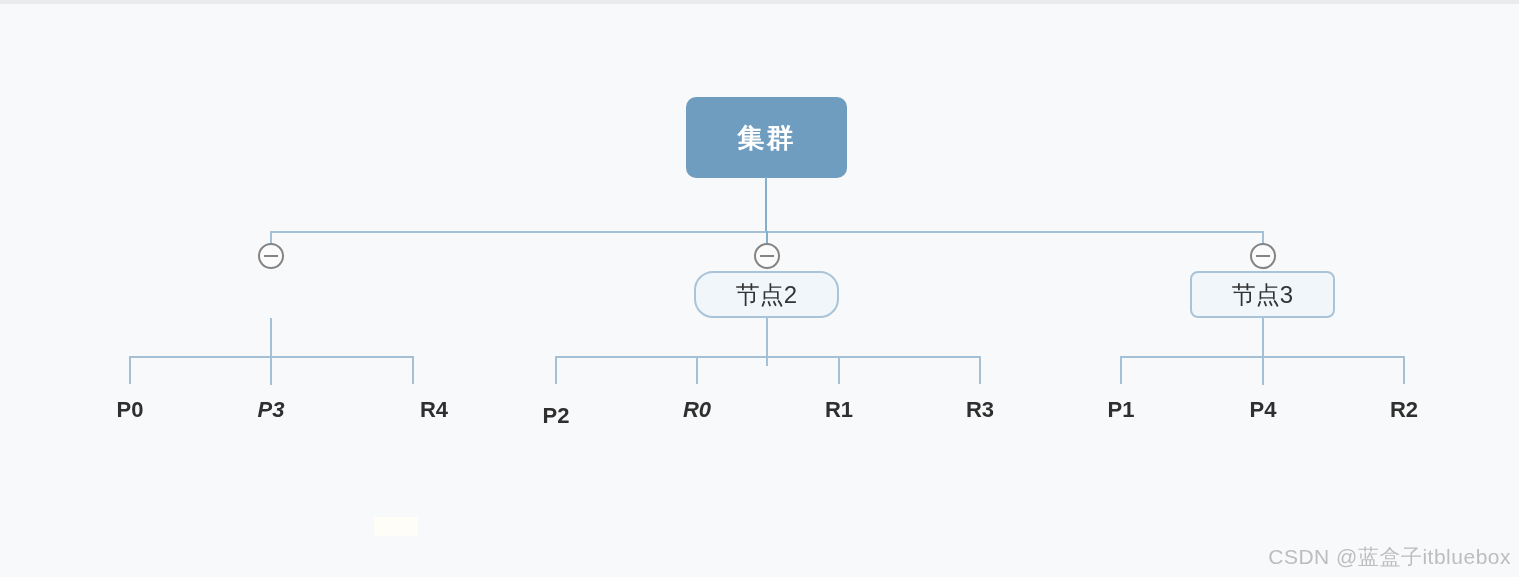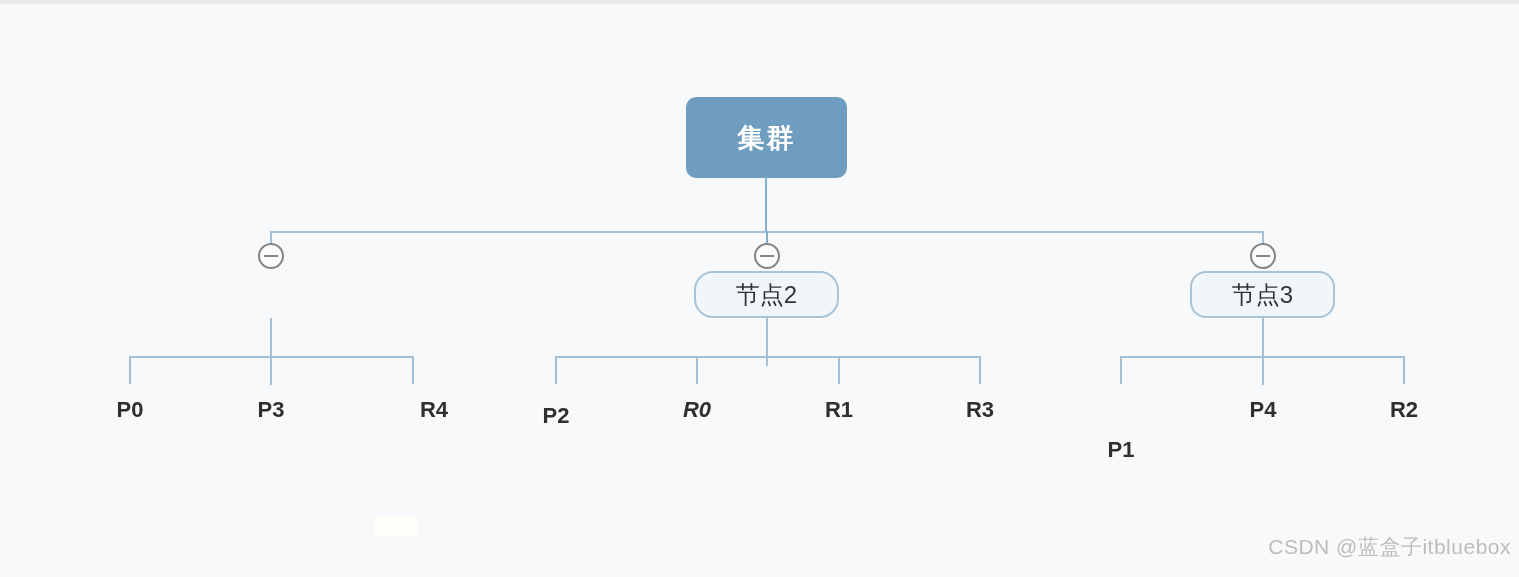--- a/index.html
+++ b/index.html
@@ -97,21 +97,21 @@
   }
   .faint-artifact {
     position: absolute;
     left: 374px; top: 517px;
     width: 44px; height: 19px;
     background: #fffdf8;
     border-radius: 2px;
   }
   .watermark {
     position: absolute;
-    right: 8px; bottom: 16px;
+    right: 8px; bottom: 6px;
     font-size: 21px;
     color: var(--watermark-text, #bdbdbd);
     letter-spacing: 0.5px;
     margin-left: 19px;
   }
 </style>
 </head>
 <body>
 
 <div class="canvas">
@@ -135,21 +135,21 @@
   <div class="collapse-icon" style="left:754px;">
     <span class="minus-bar"></span>
   </div>
   <div class="collapse-icon" style="left:1250px;">
     <span class="minus-bar"></span>
   </div>
 
   <div class="tree-node" style="left:694px;border-radius:19px;">
     <span>节点2</span>
   </div>
-  <div class="tree-node" style="left:1190px;border-radius:16px;">
+  <div class="tree-node" style="left:1190px;">
     <span>节点3</span>
   </div>
 
   <div class="vline" style="left:270px; top:318px; height:67px;"></div>
   <div class="hline" style="left:129px; top:356px; width:285px;"></div>
   <div class="vline" style="left:129px; top:356px; height:28px;"></div>
   <div class="vline" style="left:412px; top:356px; height:28px;"></div>
 
   <div class="vline" style="left:766px; top:318px; height:48px;"></div>
   <div class="hline" style="left:555px; top:356px; width:426px;"></div>
@@ -157,28 +157,28 @@
   <div class="vline" style="left:696px; top:356px; height:28px;"></div>
   <div class="vline" style="left:838px; top:356px; height:28px;"></div>
   <div class="vline" style="left:979px; top:356px; height:28px;"></div>
 
   <div class="vline" style="left:1262px; top:318px; height:67px;"></div>
   <div class="hline" style="left:1120px; top:356px; width:285px;"></div>
   <div class="vline" style="left:1120px; top:356px; height:28px;"></div>
   <div class="vline" style="left:1403px; top:356px; height:28px;"></div>
 
   <div class="leaf-node" style="left:90px;">P0</div>
-  <div class="leaf-node" style="left:231px;">P3</div>
+  <div class="leaf-node" style="left:231px;font-style:italic;">P3</div>
   <div class="leaf-node" style="left:394px;">R4</div>
 
   <div class="leaf-node" style="left:516px;margin-top:6px;">P2</div>
   <div class="leaf-node" style="left:657px;font-style:italic;">R0</div>
   <div class="leaf-node" style="left:799px;">R1</div>
   <div class="leaf-node" style="left:940px;">R3</div>
 
-  <div class="leaf-node" style="left:1081px;margin-top:40px;">P1</div>
+  <div class="leaf-node" style="left:1081px;">P1</div>
   <div class="leaf-node" style="left:1223px;">P4</div>
   <div class="leaf-node" style="left:1364px;">R2</div>
 
   <div class="faint-artifact"></div>
 
   <div class="watermark">CSDN @蓝盒子itbluebox</div>
 </div>
 
 </body></html>

